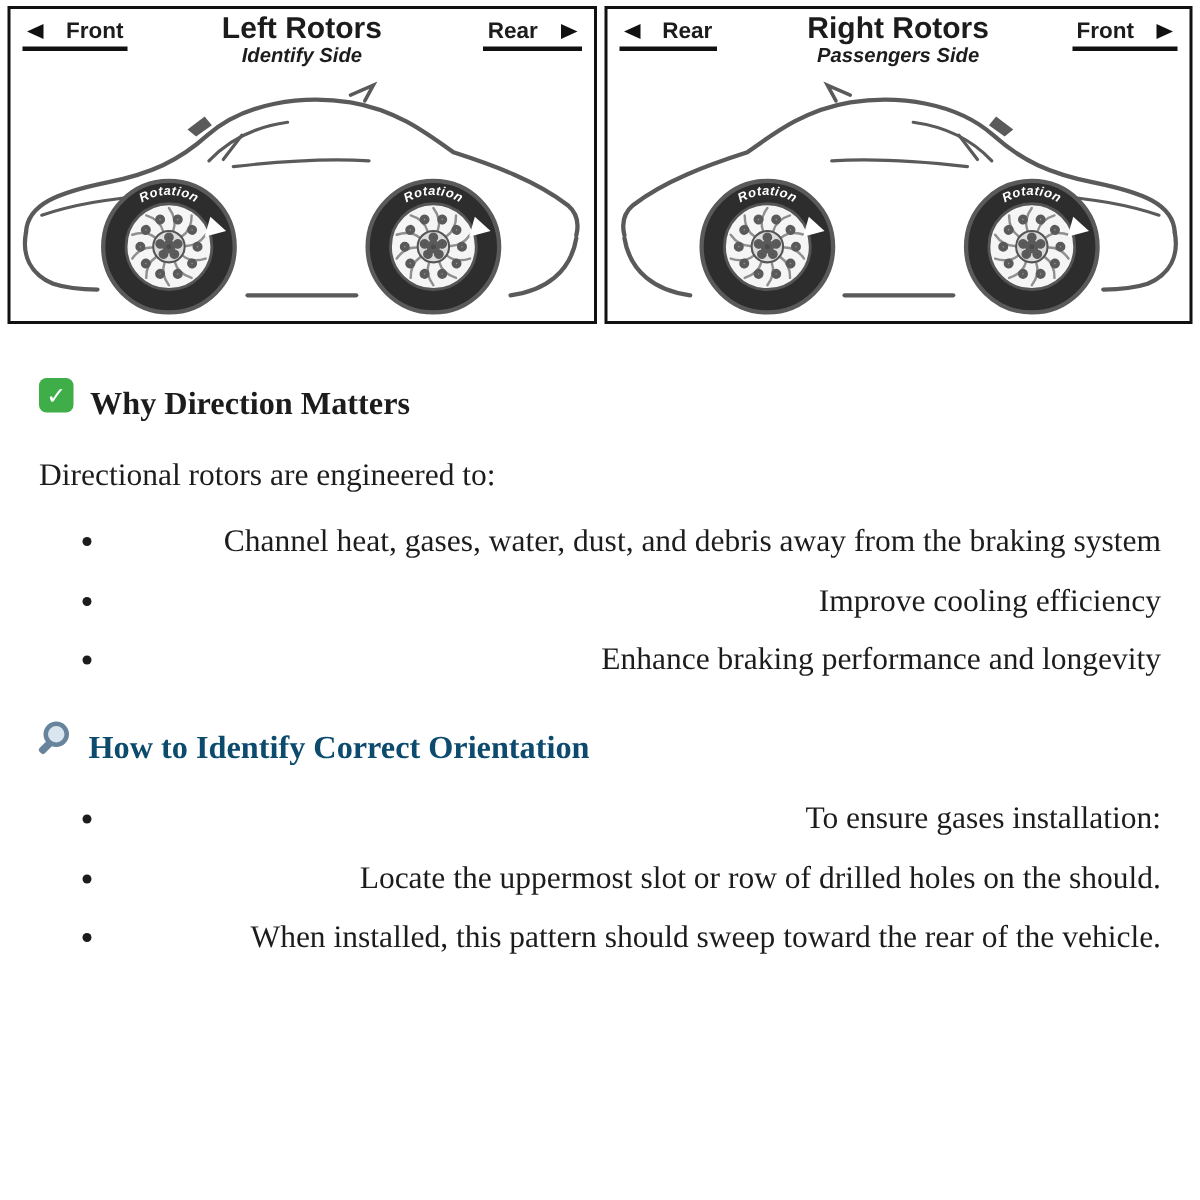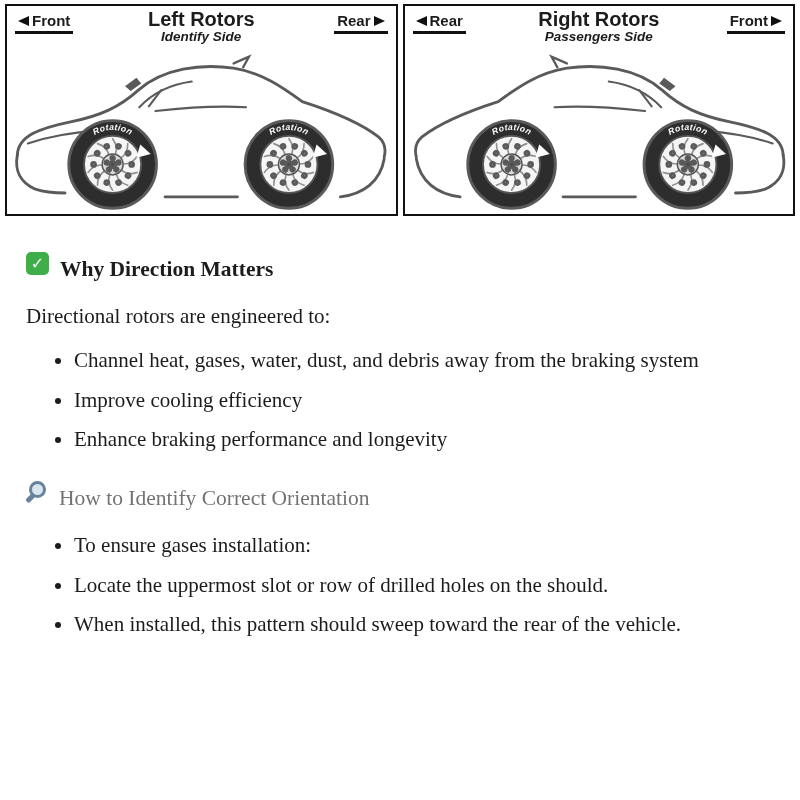--- a/index.html
+++ b/index.html
@@ -3,21 +3,21 @@
 <meta charset="utf-8">
 <style>
   html,body { margin:0; padding:0; background:#fff; }
   body { width:800px; color:#1c1c1c; font-family:"Liberation Serif", serif; }
 
   
   .panels { display:flex; gap:5px; padding:4px 5px 0 5px; box-sizing:border-box; }
   .panel { flex:1; border:2px solid #111; min-width:0; background:#fff; position:relative; }
   .panel-head { position:relative; height:46px; }
   .dir {
-    position:absolute; top:7px; display:flex; align-items:center; gap:3px;
+    position:absolute; top:7px; display:flex; align-items:center; gap:15px;
     font-family:"Liberation Sans", sans-serif; font-weight:bold; font-size:15px;
     border-bottom:3px solid #111; padding:0 3px 1px 3px; line-height:1.1;
   }
   .dir-left { left:8px; }
   .dir-right { right:8px; }
   .tri { width:0; height:0; border-top:5px solid transparent; border-bottom:5px solid transparent; }
   .tri-left  { border-right:11px solid #111; }
   .tri-right { border-left:11px solid #111; }
   .panel-titles {
     position:absolute; left:50%; transform:translateX(-50%); top:3px; text-align:center;
@@ -27,24 +27,24 @@
   .psub { font-style:italic; font-weight:bold; font-size:13.5px; line-height:1.1; }
   .car-svg { display:block; width:100%; height:162px; }
   .rot-text { font-family:"Liberation Sans", sans-serif; font-style:italic; font-weight:bold;
               font-size:9px; fill:#fff; letter-spacing:.4px; }
 
   
   .content { padding:16px 26px 12px 26px; font-size:21px; line-height:1.6; }
   .intro { margin:4px 0 20px 0; }
   .sec-head { display:flex; align-items:flex-start; gap:11px; margin:20px 0 14px 0; font-size:21.5px; }
   .sec-head.bold { font-weight:bold; }
-  .sec-head.regular { font-weight:normal; color:#737373; }
+  .sec-head.regular { font-weight:bold; color:#0c4a6e; }
   .lead { margin:12px 0 10px 0; }
   ul.bullets { margin:10px 0 24px 0; padding-left:48px; }
-  ul.bullets li { margin:6px 0; }
+  ul.bullets li { margin:6px 0;text-align:right; }
 
   
   .check-icon {
     flex:0 0 auto; width:23px; height:23px; border-radius:5px; background:#3fae49; color:#fff;
     display:inline-flex; align-items:center; justify-content:center;
     font-family:"DejaVu Sans", sans-serif; font-size:16px; font-weight:bold;
   }
   .check-icon::after { content:"✓"; }
   .mag-icon { flex:0 0 auto; position:relative; width:22px; height:22px; display:inline-block; }
   .mag-icon::before {

